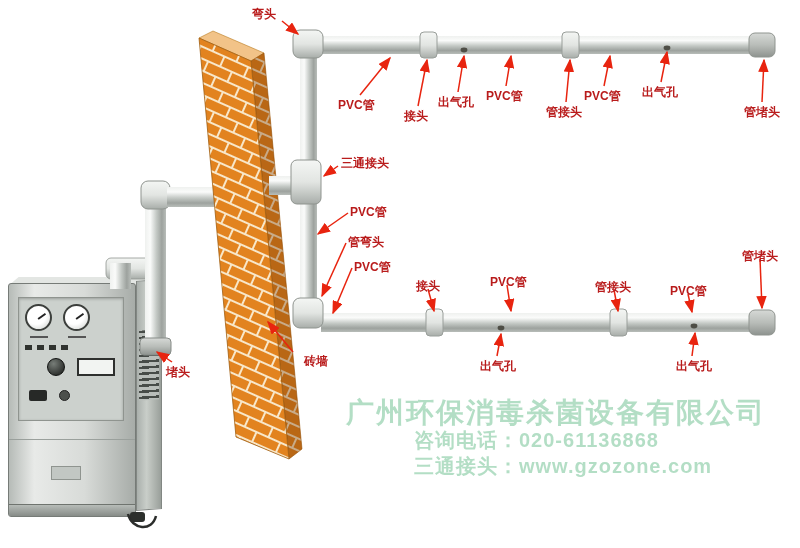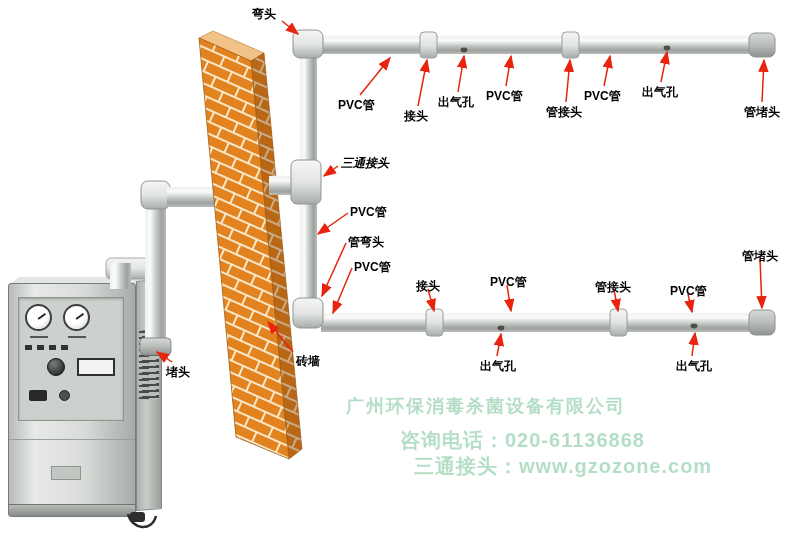--- a/index.html
+++ b/index.html
@@ -8,34 +8,34 @@
     --wm:#3aa968;
   }
   *{margin:0;padding:0;box-sizing:border-box}
   html,body{width:800px;height:548px;background:#fff;
     font-family:"Liberation Sans","DejaVu Sans",sans-serif;}
   .stage{position:relative;width:800px;height:548px;background:#fff;overflow:hidden}
 
   
   svg.diagram{position:absolute;left:0;top:0;z-index:3}
   .labels{position:absolute;inset:0;z-index:5;pointer-events:none}
-  .callout{position:absolute;font-size:12px;font-weight:bold;color:#000000;
+  .callout{position:absolute;font-size:12px;font-weight:bold;color:#b91c1c;
     white-space:nowrap;line-height:1.1}
   .arrow{stroke:var(--arrow-red);stroke-width:1.5px}
   #arrowhead path{fill:var(--arrow-red)}
 
   .slogan{position:absolute;z-index:6;font-weight:bold;color:var(--green);
     white-space:nowrap;letter-spacing:1.5px;word-spacing:8px;font-size:23px}
   .s1{left:430px;top:153px}
   .s2{left:426px;top:199px}
 
   .wm{position:absolute;z-index:4;color:var(--wm);opacity:.38;filter:blur(.7px);
     font-weight:bold;white-space:nowrap}
-  .wm1{left:346px;top:394px;font-size:18px;letter-spacing:2px}
-  .wm2{left:400px;top:427px;font-size:20px;letter-spacing:1px}
+  .wm1{left:346px;top:394px;font-size:28px;letter-spacing:2px}
+  .wm2{left:414px;top:427px;font-size:20px;letter-spacing:1px}
   .wm3{left:414px;top:453px;font-size:20px;letter-spacing:1px}
 
   
   .machine{position:absolute;left:8px;top:276px;width:156px;height:250px;z-index:2}
   .m-top{position:absolute;left:0;top:1px;width:152px;height:9px;background:#e3e6e3;
     clip-path:polygon(0 100%,7% 0,100% 0,93% 100%)}
   .m-side{position:absolute;left:128px;top:4px;width:26px;height:230px;
     background:linear-gradient(90deg,#aab0ac,#c9cec9 40%,#999f9a);
     border:1px solid #828783;transform:skewY(-4deg)}
   .m-vents{position:absolute;left:131px;top:54px;width:20px;height:70px;
@@ -208,30 +208,30 @@
   <div id="labels-layer" class="labels">
       <div class="callout" style="left: 252px; top: 8px;">弯头</div>
       <div class="callout" style="left: 338px; top: 99px;">PVC管</div>
       <div class="callout" style="left: 404px; top: 110px;">接头</div>
       <div class="callout" style="left: 438px; top: 96px;">出气孔</div>
       <div class="callout" style="left: 486px; top: 90px;">PVC管</div>
       <div class="callout" style="left: 546px; top: 106px;">管接头</div>
       <div class="callout" style="left: 584px; top: 90px;">PVC管</div>
       <div class="callout" style="left: 642px; top: 86px;">出气孔</div>
       <div class="callout" style="left: 744px; top: 106px;">管堵头</div>
-      <div class="callout" style="left: 341px; top: 157px; font-style: italic;">三通接头</div>
+      <div class="callout" style="left: 341px; top: 157px;">三通接头</div>
       <div class="callout" style="left: 350px; top: 206px;">PVC管</div>
       <div class="callout" style="left: 348px; top: 236px;">管弯头</div>
       <div class="callout" style="left: 354px; top: 261px;">PVC管</div>
       <div class="callout" style="left: 416px; top: 280px;">接头</div>
       <div class="callout" style="left: 490px; top: 276px;">PVC管</div>
       <div class="callout" style="left: 595px; top: 281px;">管接头</div>
       <div class="callout" style="left: 670px; top: 285px;">PVC管</div>
       <div class="callout" style="left: 742px; top: 250px;">管堵头</div>
-      <div class="callout" style="left: 296px; top: 355px;">砖墙</div>
+      <div class="callout" style="left: 304px; top: 355px;">砖墙</div>
       <div class="callout" style="left: 480px; top: 360px;">出气孔</div>
       <div class="callout" style="left: 676px; top: 360px;">出气孔</div>
       <div class="callout" style="left: 166px; top: 366px;">堵头</div>
     </div>
 
 
   <div class="wm wm1">广州环保消毒杀菌设备有限公司</div>
   <div class="wm wm2">咨询电话：020-61136868</div>
   <div class="wm wm3">三通接头：www.gzozone.com</div>
 

